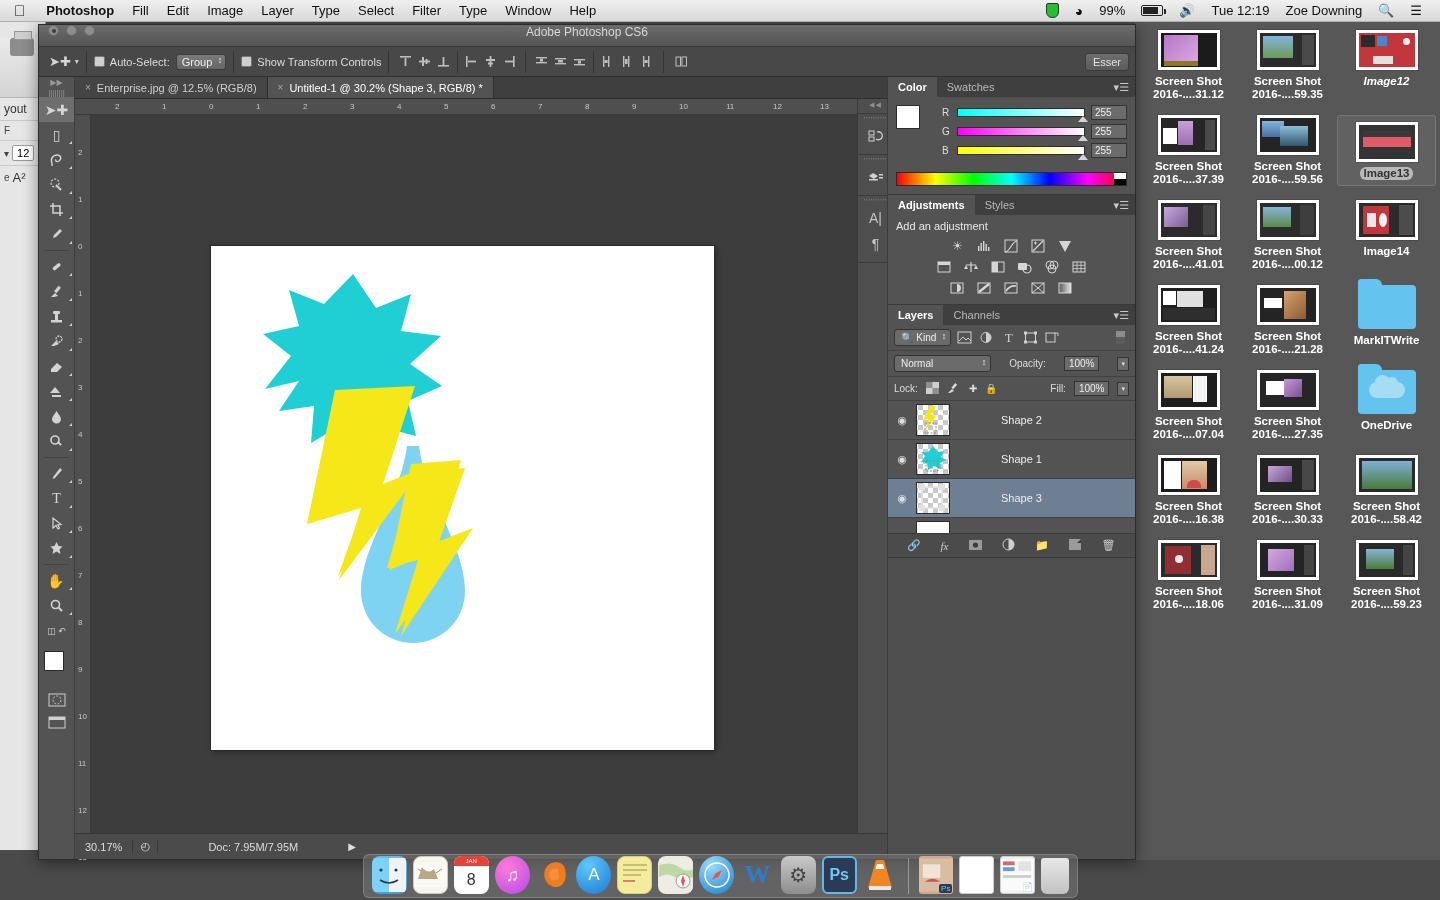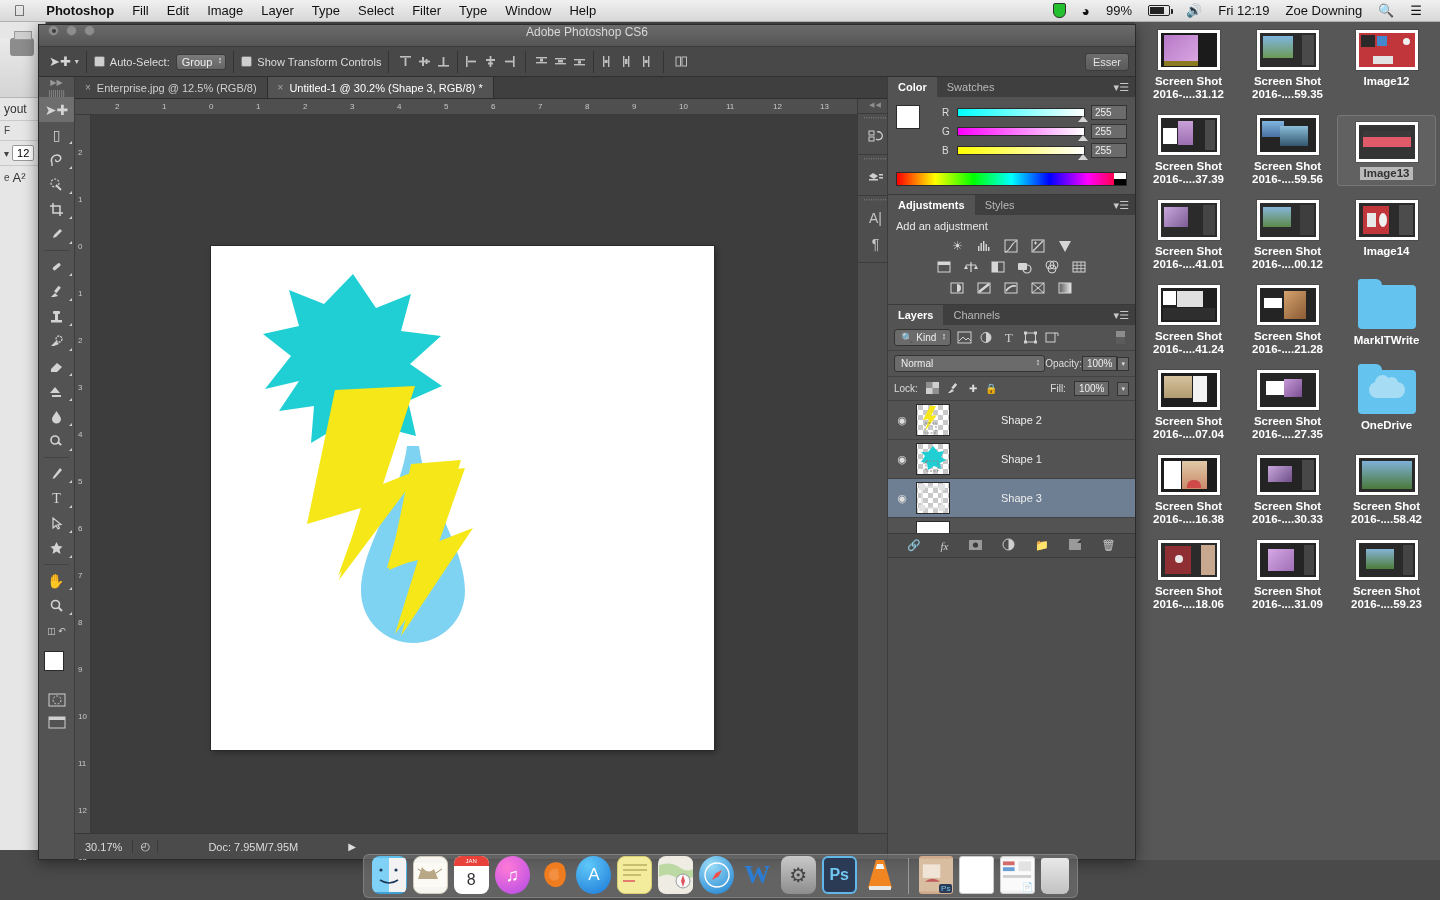--- a/index.html
+++ b/index.html
@@ -45,21 +45,21 @@
   .fthumb {
     width: 62px; height: 40px; background: #fff; border: 3px solid #fff;
     box-shadow: 0 0 0 0.5px rgba(0,0,0,.3);
     display: block; overflow: hidden; position: relative;
   }
   .fthumb .mini { position: absolute; inset: 0; }
   .flabel {
     font-size: 11.5px; font-weight: bold; color: #fff; text-align: center;
     line-height: 13px; margin-top: 5px; width: 96px;
   }
-  .ficon.selected .flabel { background: #b9b9b9; color: #333; border-radius: 0; padding: 0 3px; width: auto; }
+  .ficon.selected .flabel { background: #b9b9b9; color: #333; border-radius: 6px; padding: 0 3px; width: auto; }
   .ficon.selbox { background: #616161; border: 1px solid #777; border-radius: 3px; padding-top: 6px; padding-bottom: 4px; }
   .folder {
     width: 58px; height: 44px; background: #64c3ef; border-radius: 0 4px 4px 4px; position: relative;
   }
   .folder:before {
     content:""; position:absolute; left:0; top:-6px; width:24px; height:8px;
     background:#64c3ef; border-radius: 3px 6px 0 0;
   }
   .folder .cloud { position:absolute; left:11px; top:12px; width:36px; height:16px; background:#a6ddf5; border-radius:10px; }
   .folder .cloud:before{content:"";position:absolute;left:6px;top:-7px;width:15px;height:15px;background:#a6ddf5;border-radius:50%;}
@@ -199,21 +199,21 @@
   .adj-body{padding:5px 8px 8px;}
   .adj-title{font-size:11px;color:#e8e8e8;font-weight:normal;margin-bottom:6px;}
   .adj-grid{display:flex;flex-direction:column;gap:5px;align-items:center;}
   .adj-row{display:flex;gap:9px;}
   .adj-ico{width:18px;height:16px;display:flex;align-items:center;justify-content:center;color:#d6d6d6;font-size:12px;}
 
   .lay-toolbar{display:flex;align-items:center;gap:5px;padding:4px 6px;border-bottom:1px solid #424242;}
   .kindsel{background:#6b6b6b;border:1px solid #333;border-radius:3px;color:#eee;font-size:10px;padding:2px 14px 2px 6px;position:relative;}
   .kindsel:after{content:"\2195";position:absolute;right:4px;top:1px;font-size:9px;}
   .ftico{width:17px;height:15px;display:flex;align-items:center;justify-content:center;color:#d0d0d0;font-size:11px;}
-  .lay-row2{display:flex;align-items:center;gap:0;padding:4px 6px;border-bottom:1px solid #424242;font-size:10px;color:#ddd;}
+  .lay-row2{display:flex;align-items:center;gap:18px;padding:4px 6px;border-bottom:1px solid #424242;font-size:10px;color:#ddd;}
   .blendsel{flex:1;background:#6b6b6b;border:1px solid #333;border-radius:3px;color:#eee;font-size:10px;padding:2px 14px 2px 6px;position:relative;}
   .blendsel:after{content:"\2195";position:absolute;right:4px;top:1px;font-size:9px;}
   .valbox{background:#6b6b6b;border:1px solid #333;color:#eee;font-size:10px;padding:1px 4px;}
   .tinytri{background:#6b6b6b;border:1px solid #333;color:#ddd;font-size:7px;padding:2px 3px;}
   .lay-row3{display:flex;align-items:center;gap:8px;padding:4px 6px;border-bottom:1px solid #424242;font-size:10px;color:#ddd;}
 
   .layer-list{}
   .lrow{display:flex;align-items:center;height:39px;border-bottom:1px solid #424242;}
   .lrow.sel{background:#6e7f93;}
   .leye{width:28px;text-align:center;font-size:11px;color:#ddd;}
@@ -289,21 +289,21 @@
         <div class="ficon">
           <div class="fthumb">
             <div class="mini">
               <div style="position:absolute;inset:0;background:#c0363a"></div>
               <div style="position:absolute;left:2px;top:2px;width:14px;height:12px;background:#2a2a2a"></div>
               <div style="position:absolute;left:18px;top:3px;width:10px;height:10px;background:#4488cc"></div>
               <div style="position:absolute;right:3px;top:3px;width:11px;height:11px;border-radius:50%;background:#f0f0f0;border:2px solid #c0363a"></div>
               <div style="position:absolute;left:14px;bottom:3px;width:20px;height:8px;background:#e2e2e2"></div>
             </div>
           </div>
-          <div class="flabel" style="white-space: pre-line;">Image12</div>
+          <div class="flabel" style="white-space: pre-line; font-style: italic;">Image12</div>
         </div>
         <div class="ficon">
           <div class="fthumb">
             <div class="mini">
               <div style="position:absolute;inset:0;background:#262626"></div>
               <div style="position:absolute;left:2px;top:10px;width:14px;height:16px;background:#fff"></div>
               <div style="position:absolute;left:17px;top:3px;width:15px;height:24px;background:linear-gradient(#c9a0d8,#9b6fb0)"></div>
               <div style="position:absolute;right:2px;top:2px;width:10px;bottom:2px;background:#4a4a4a"></div>
             </div>
           </div>
@@ -1128,21 +1128,21 @@
           <i class="shield"></i>
         </span>
       <span class="ritem wifi">◕</span>
       <span class="ritem">99%</span>
       <span class="ritem">
           <span class="batt">
             <i></i>
           </span>
         </span>
       <span class="ritem">🔊</span>
-      <span class="ritem">Fri 12:19</span>
+      <span class="ritem">Tue 12:19</span>
       <span class="ritem">Zoe Downing</span>
       <span class="ritem">🔍</span>
       <span class="ritem">☰</span>
     </span>
   </div>
 
   <div class="dock">
     <div class="dkapp" style="background:linear-gradient(#5fc0ee,#3f9fd6)">
       <svg width="34" height="34" viewBox="0 0 34 34">
           <rect width="17" height="34" fill="#7fd1f5"></rect>

